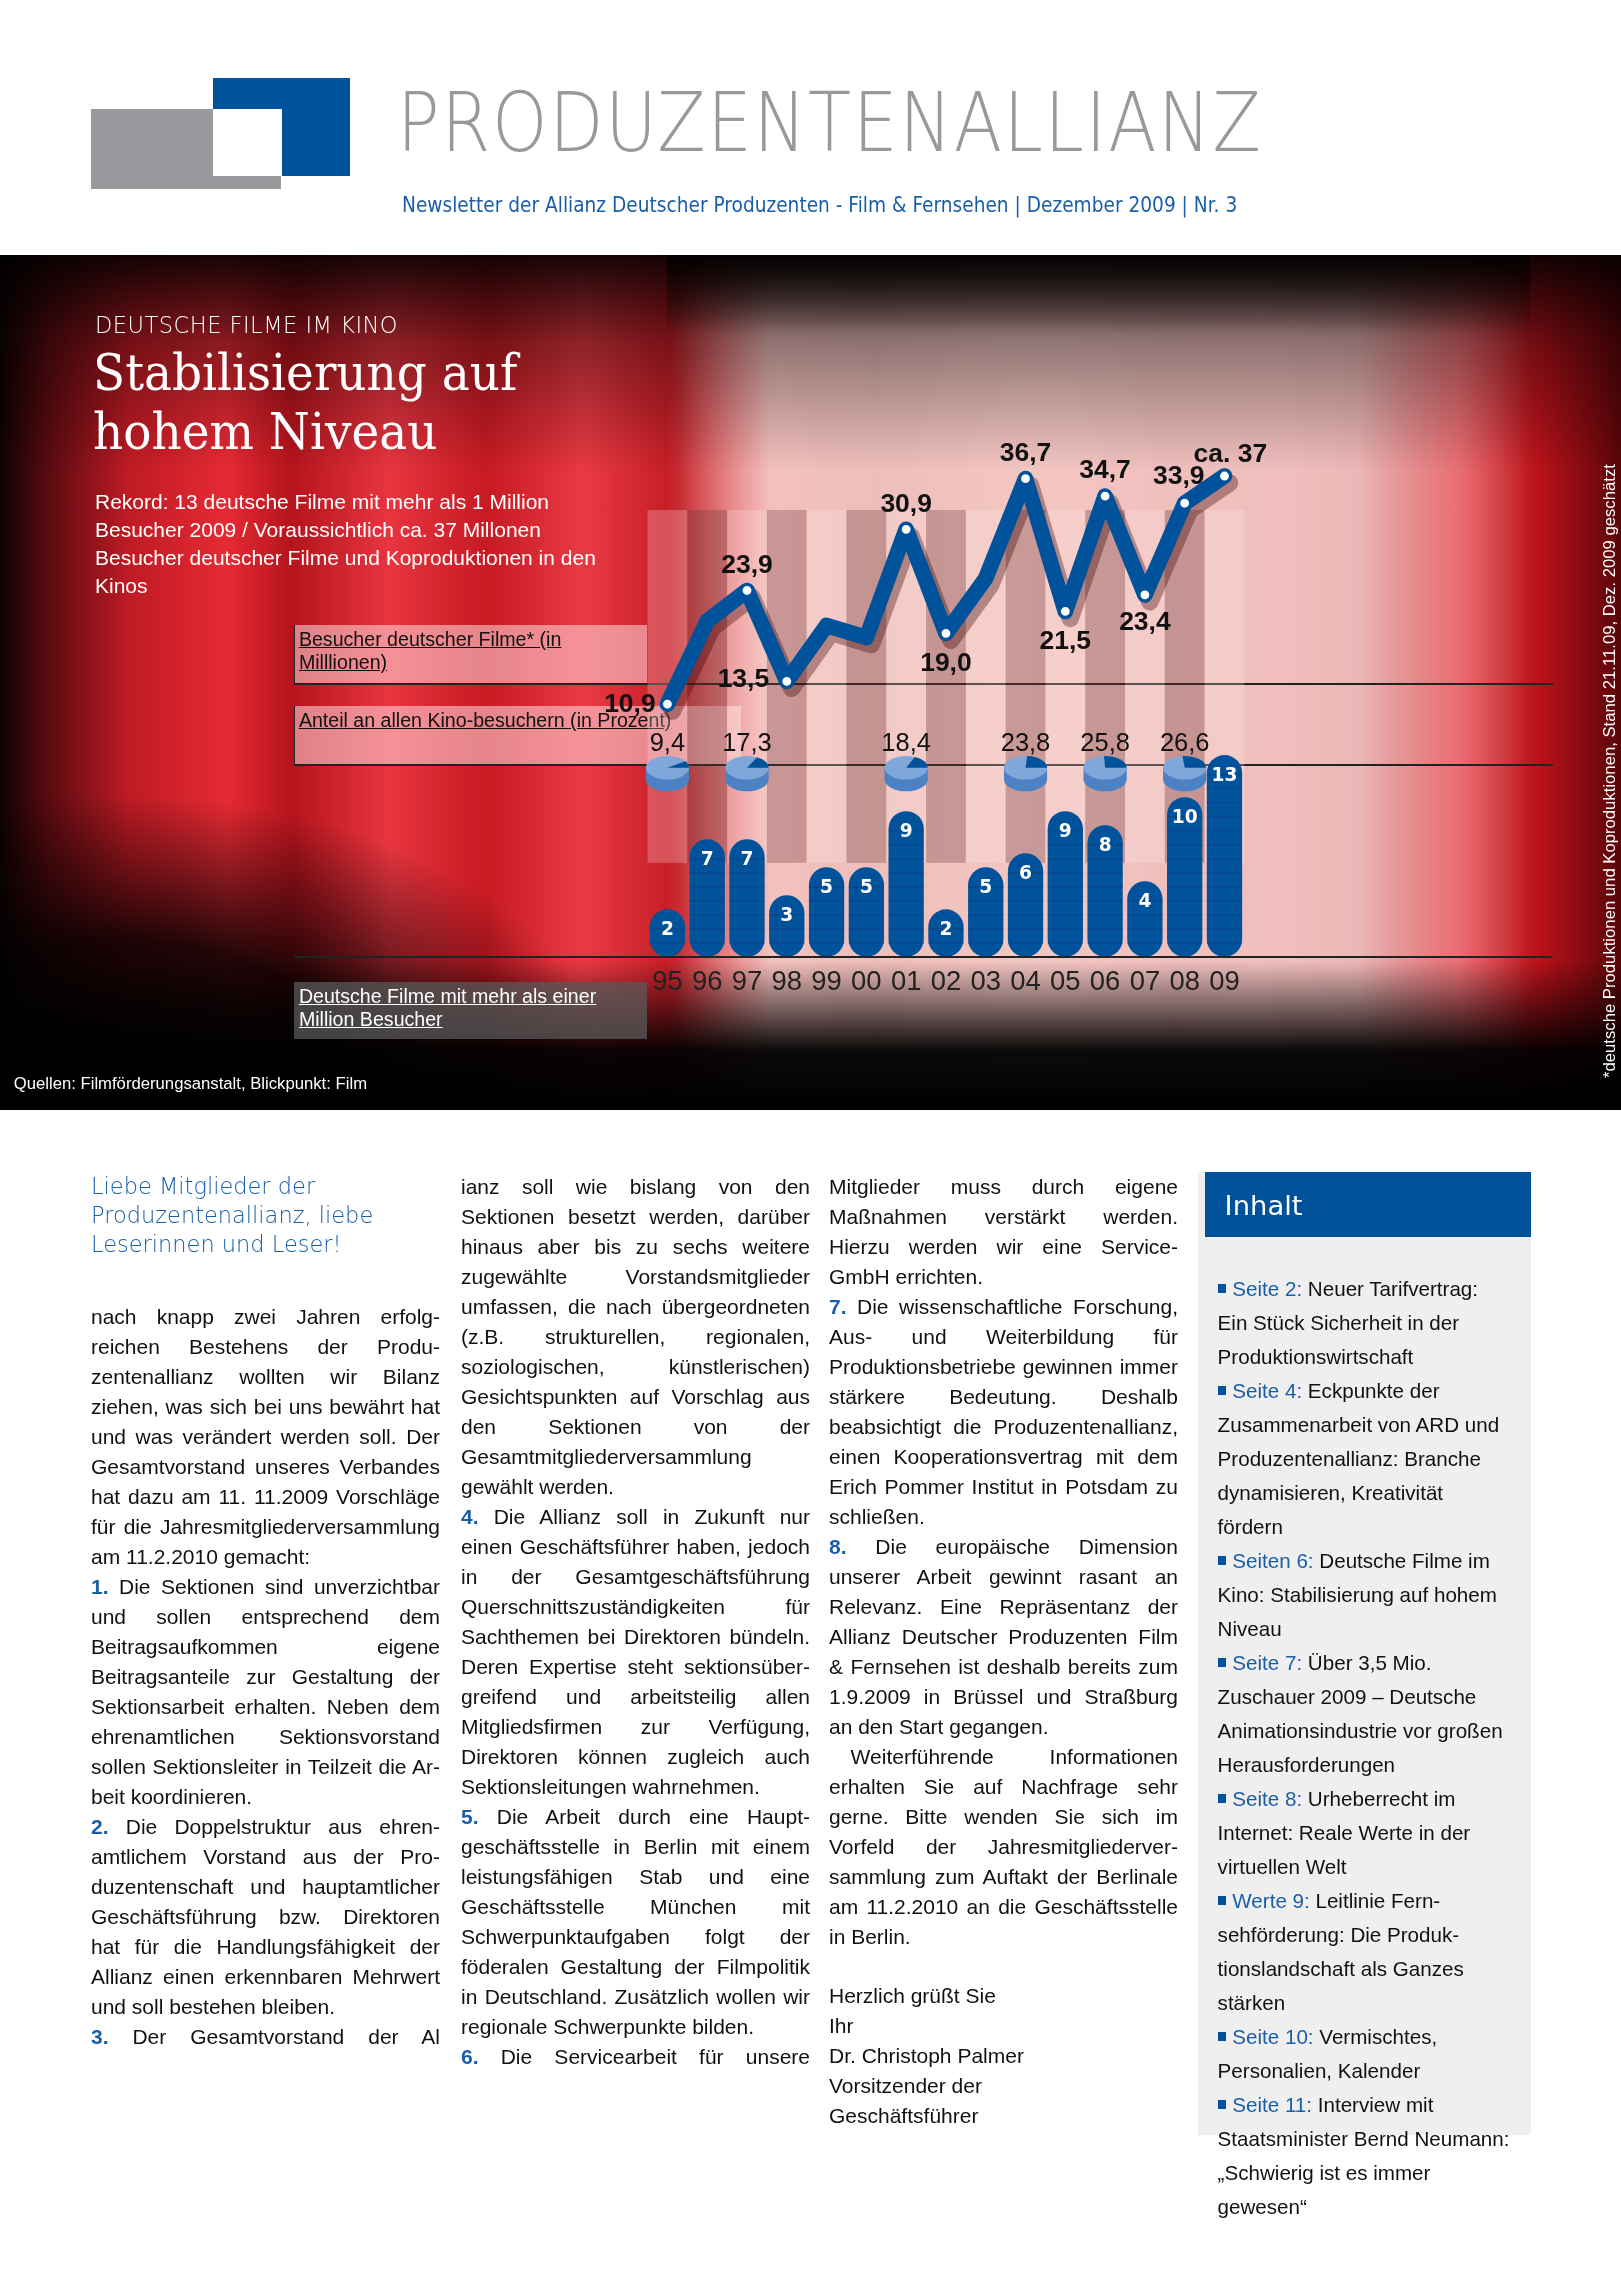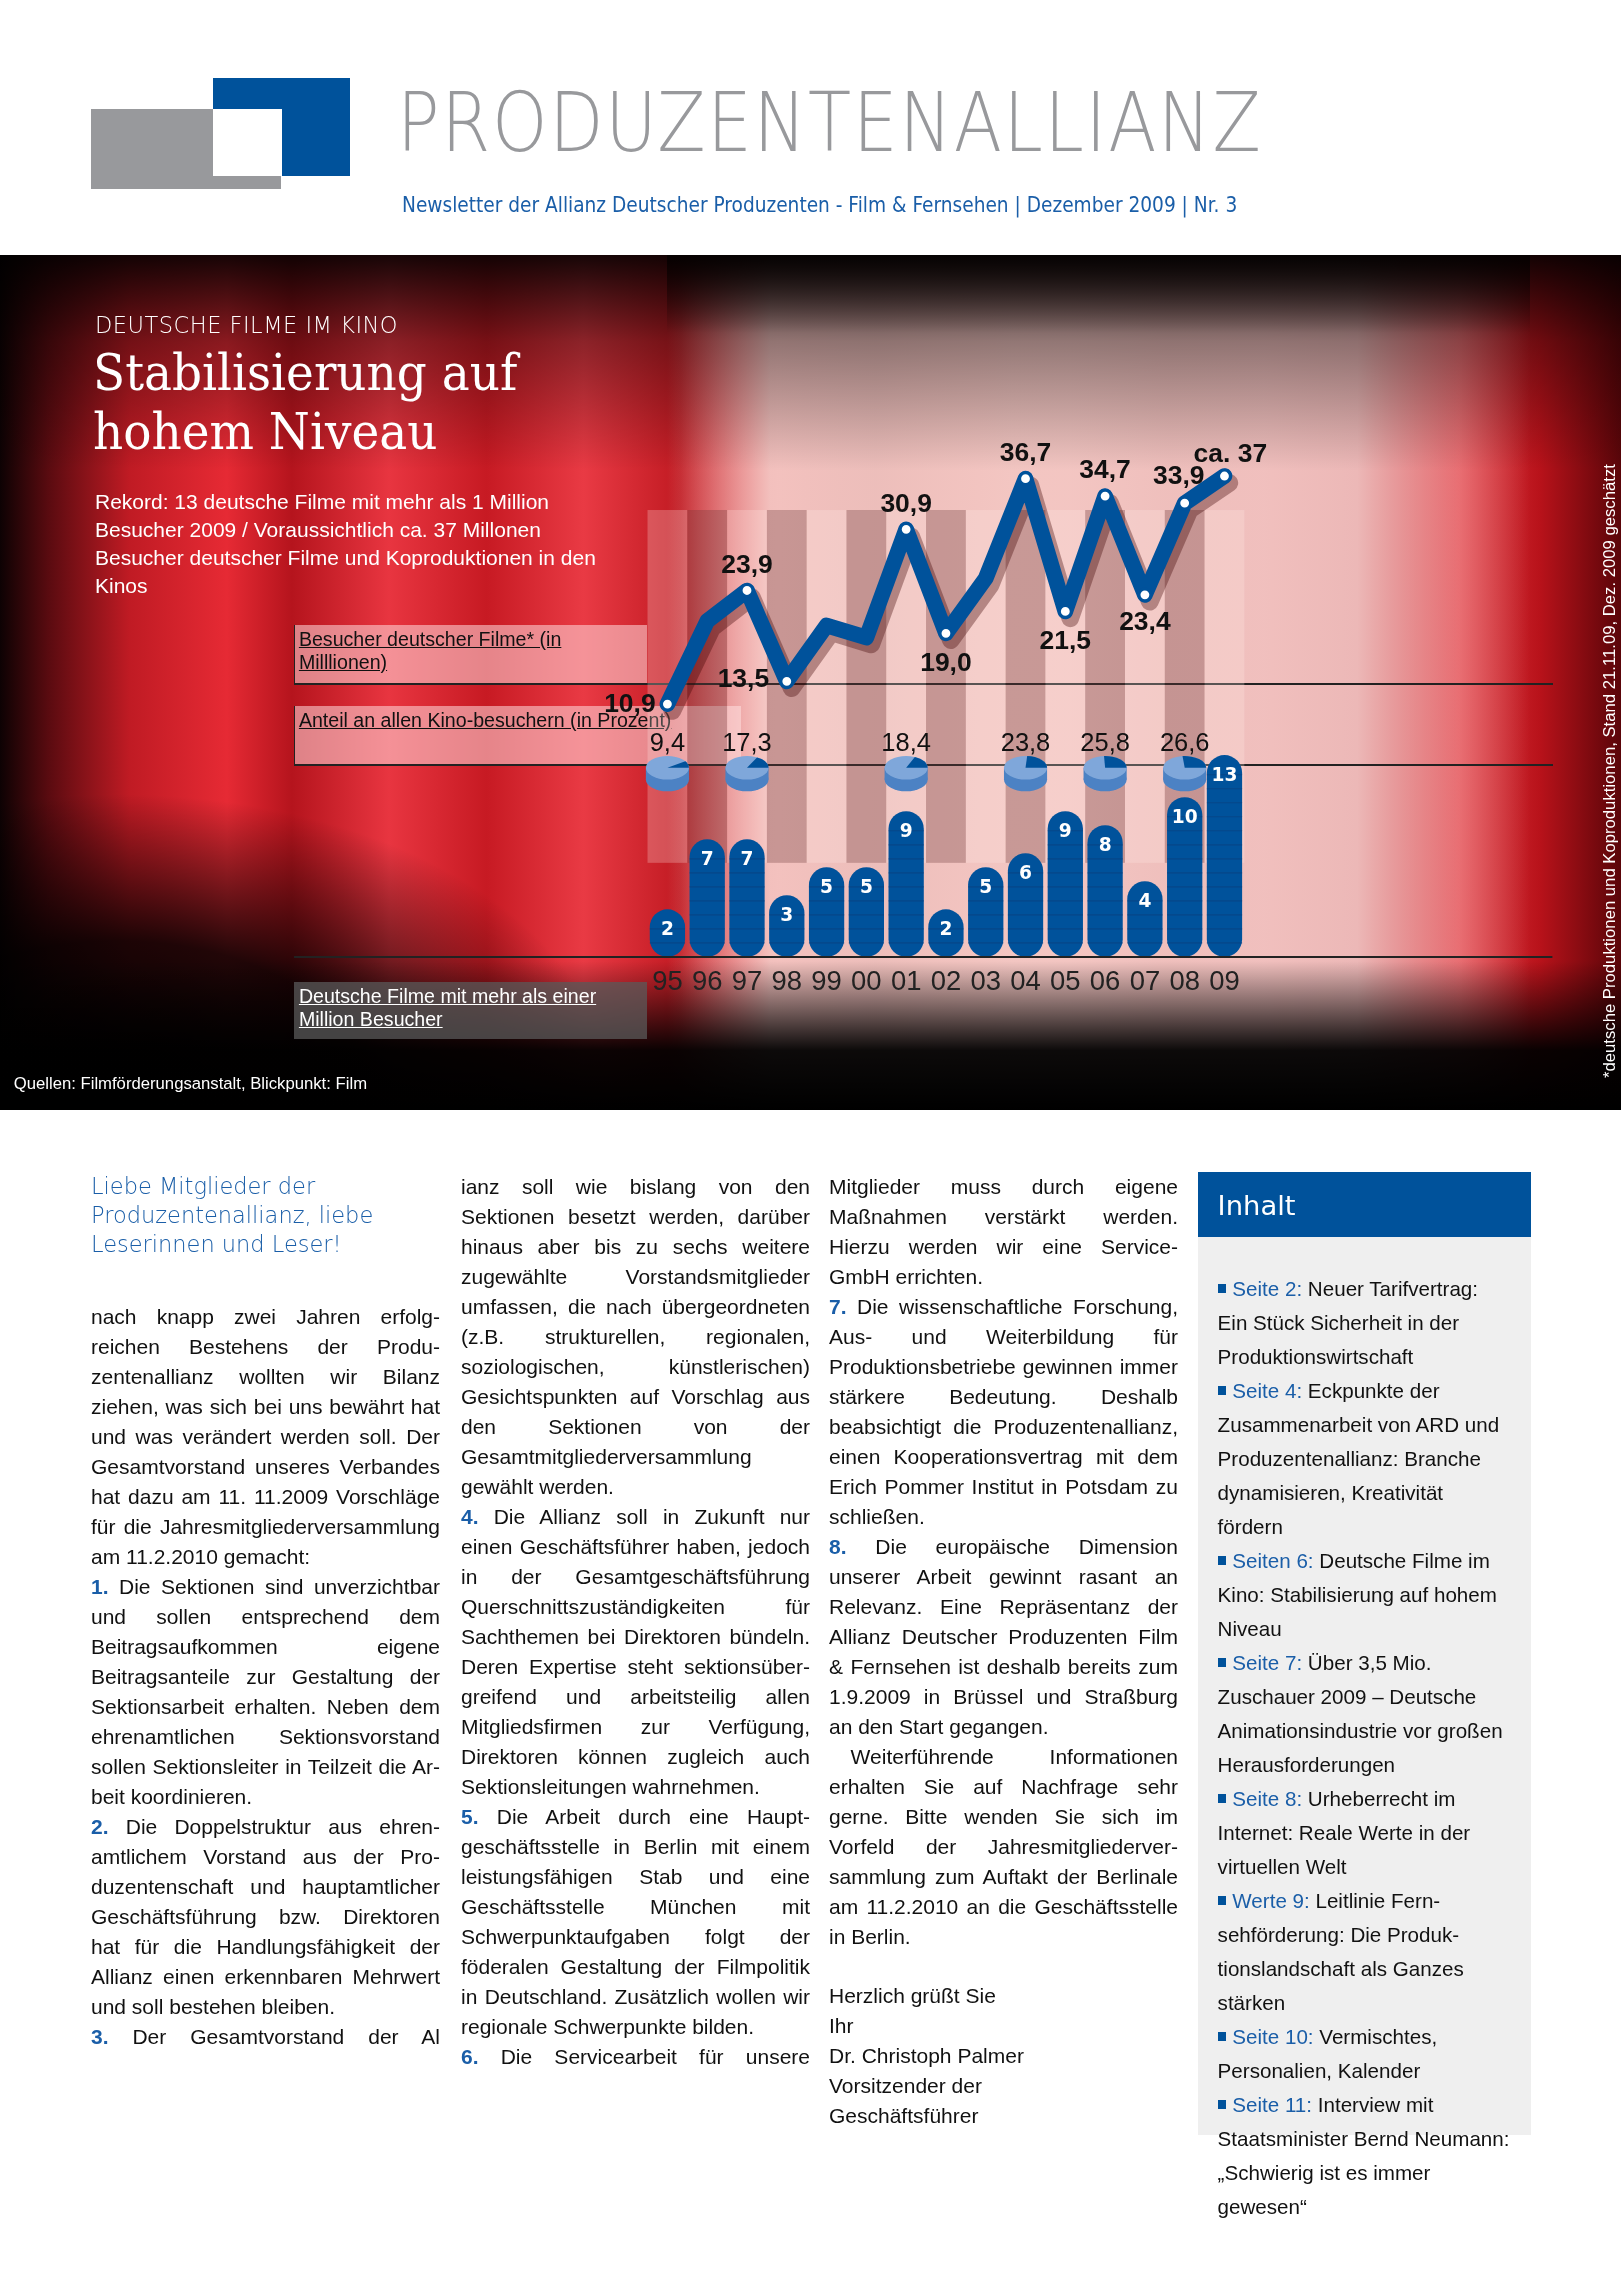--- a/index.html
+++ b/index.html
@@ -40,21 +40,21 @@
   svg.chart { position: absolute; left: 0; top: 0; width: 1621px; height: 855px; }
 
   
   .col { position: absolute; top: 1172px; width: 349px; font-size: 21px; line-height: 30px; text-align: justify; color: #111; hyphens: manual; }
   .col p { margin: 0; }
   .col .num { color: #1a5ea8; font-weight: bold; }
   .col .indent { text-indent: 21.6px; }
   .greet-title { color: #1a5ea8; font-family: "DejaVu Sans", sans-serif; font-size: 22.5px; line-height: 29px; font-weight: 300; margin-bottom: 43px; text-align: left; }
 
   .toc { position: absolute; left: 1198px; top: 1172px; width: 333px; height: 963px; background: #efefef; }
-  .toc-head { background: #00529b; color: #fff; height: 65px; font-family: "DejaVu Sans", sans-serif; font-size: 27.4px; padding: 17.6px 19.6px; }
+  .toc-head { background: #00529b; color: #fff; height: 65px; font-family: "DejaVu Sans", sans-serif; font-size: 27.4px; padding: 17.6px 19.6px; margin-left: 7px; }
   .toc-list { padding: 35px 19.6px 0 19.6px; font-size: 20.6px; line-height: 34px; }
   .toc-item { margin: 0; }
   .toc-item .bullet { display: inline-block; width: 8.8px; height: 8.8px; background: #00529b; margin-right: 5.9px; vertical-align: 2.9px; }
   .toc-item .page { color: #1a5ea8; }
 </style>
 </head>
 <body>
 
 <div class="logo">
   <div class="grey"></div>

